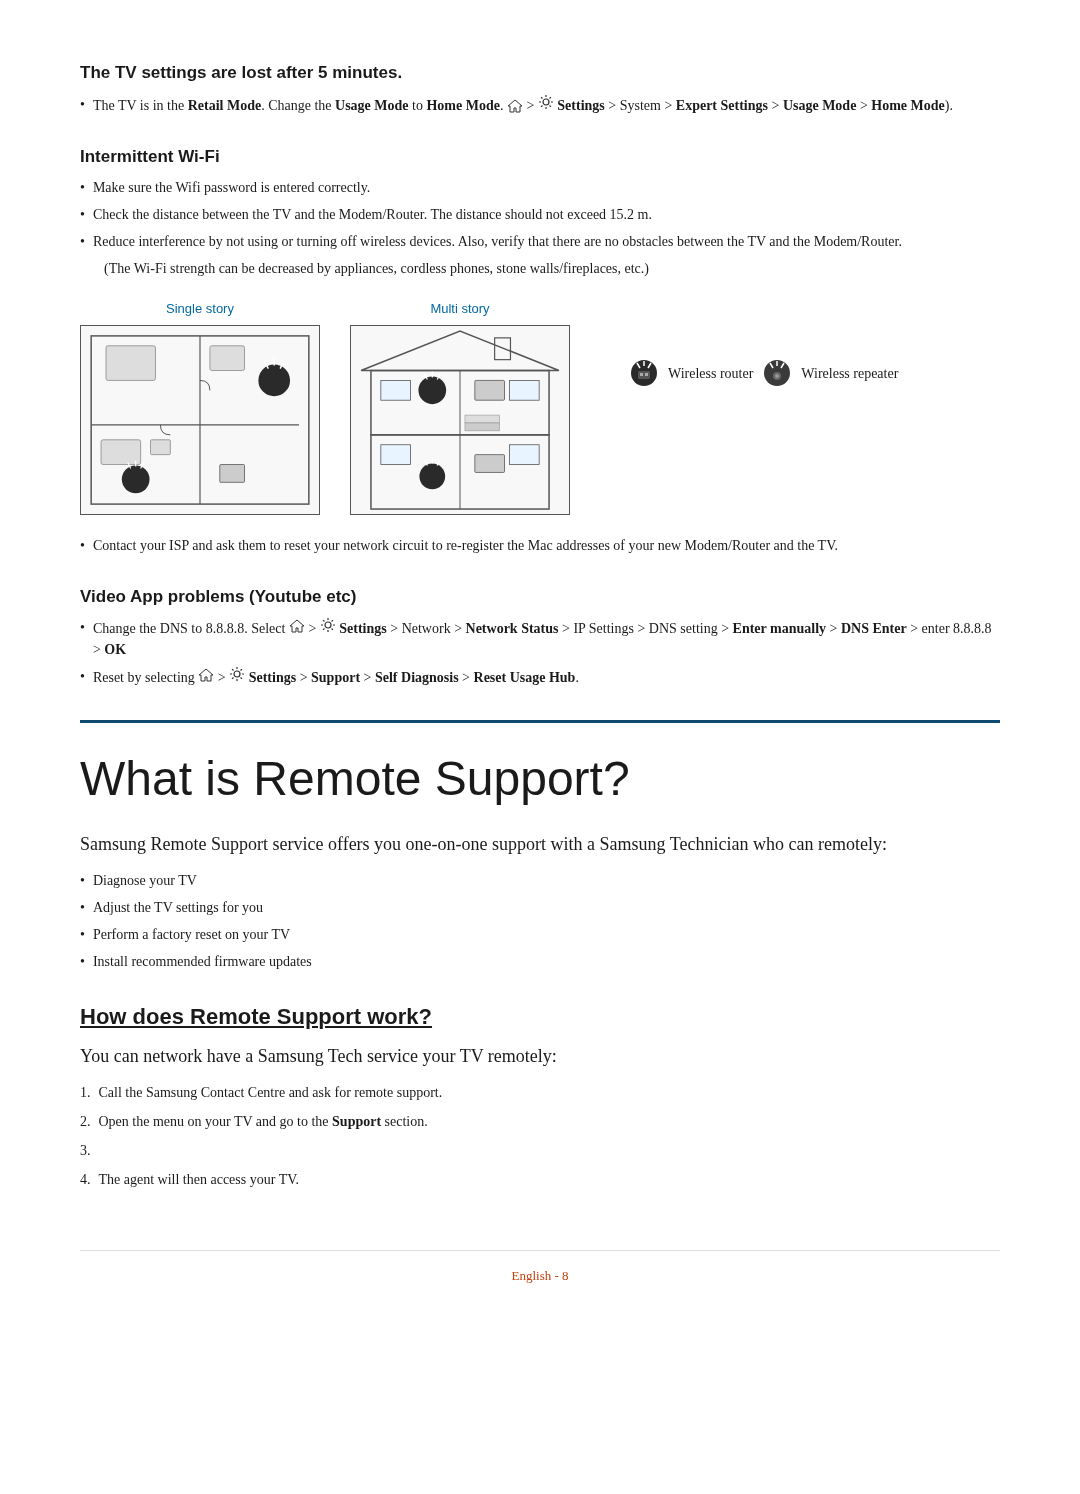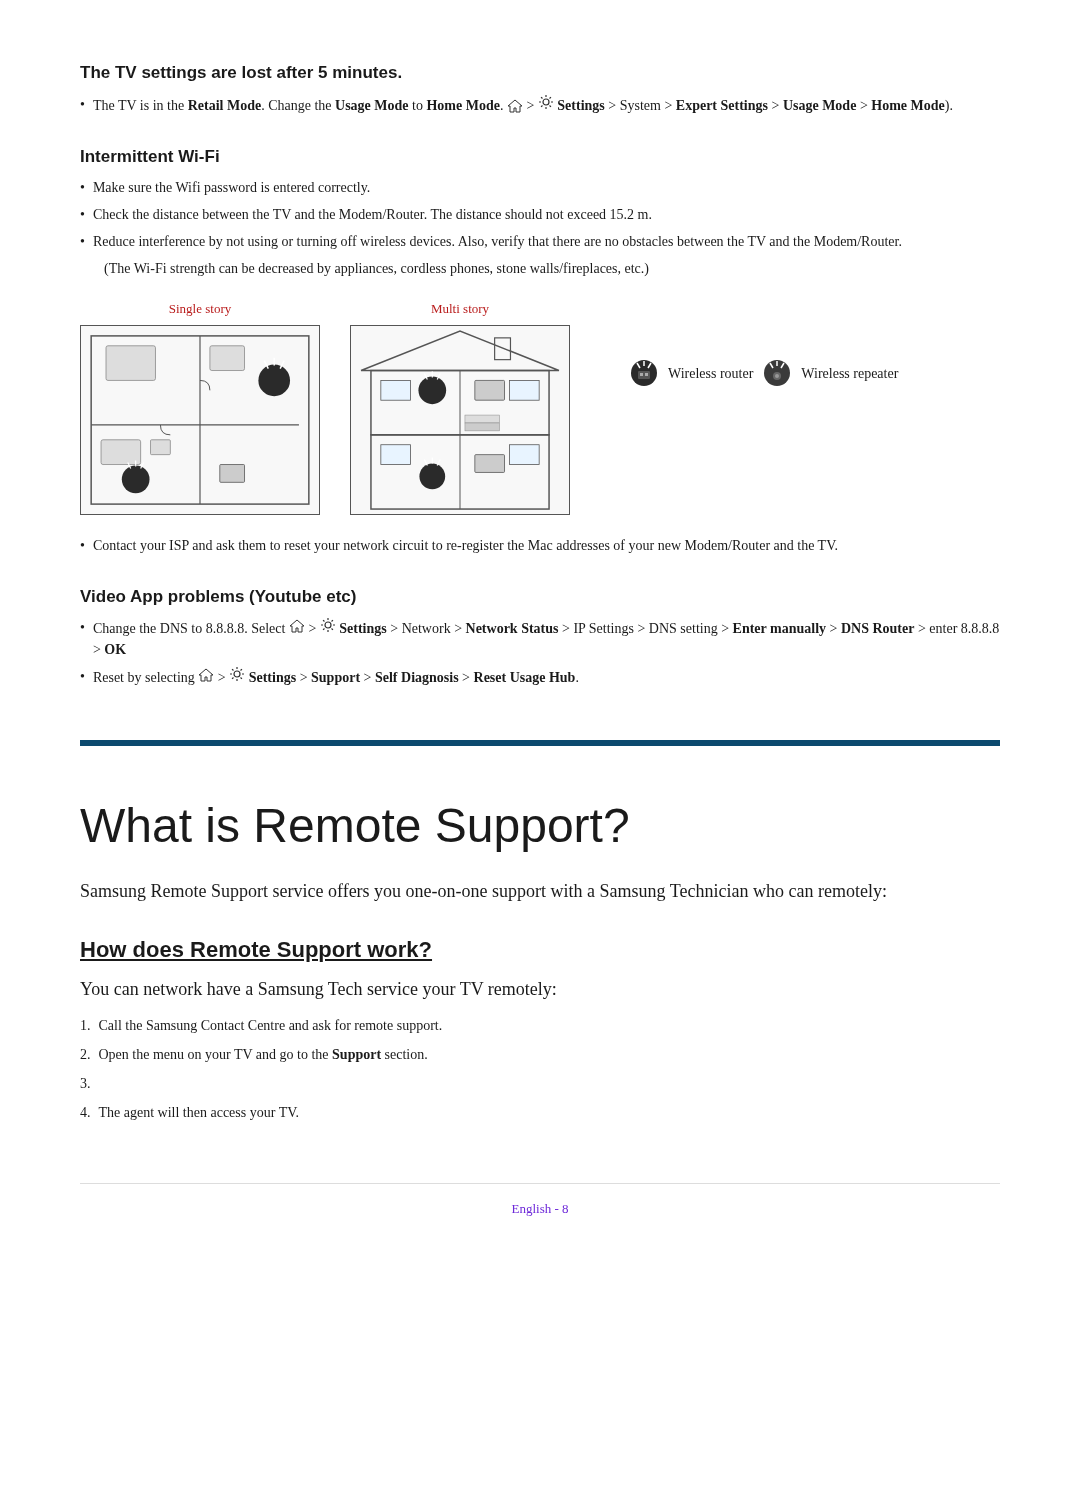--- a/index.html
+++ b/index.html
@@ -63,59 +63,59 @@
       gap: 30px;
       margin: 20px 0;
     }
     .diagram-side {
       display: flex;
       flex-direction: column;
       align-items: center;
     }
     .diagram-label {
       font-size: 13px;
-      font-family: Liberation Serif, serif;
+      font-family: Liberation Sans, sans-serif;
       margin-bottom: 6px;
-      color: #b91c1c;
+      color: #0369a1;
     }
     .legend-area {
       display: flex;
       flex-direction: row;
       gap: 10px;
       margin-left: 30px;
       margin-top: 60px;
     }
     .legend-item {
       display: flex;
       align-items: center;
       gap: 10px;
       font-size: 14px;
     }
 
     
     .remote-support-section {
-      border-top: 6px solid #0c4a6e;
-      padding-top: 44px;
-      margin-top: 52px;
+      border-top: 3px solid #0c4a6e;
+      padding-top: 20px;
+      margin-top: 32px;
     }
     .intro-text { font-size: 18px; margin-bottom: 12px; }
     .numbered-list { list-style: none; padding: 0; }
     .numbered-list li {
       display: flex;
       align-items: flex-start;
       gap: 8px;
       margin-bottom: 8px;
       font-size: 14px;
       line-height: 1.5;
     }
     .num { font-weight: normal; flex-shrink: 0; }
     .footer {
       text-align: center;
       font-size: 13px;
-      color: #6d28d9;
+      color: #c2410c;
       margin-top: 60px;
       border-top: 1px solid #ddd;
       padding-top: 15px;
     }
   </style>
 </head>
 <body>
 
 <div class="section">
   <h3>The TV settings are lost after 5 minutes.</h3>
@@ -263,40 +263,54 @@
     <li>
       <span>Change the DNS to 8.8.8.8. Select
       <svg width="16" height="14" viewBox="0 0 16 14" fill="none">
             <path d="M8 1L1 7h2v6h4v-4h2v4h4V7h2L8 1z" stroke="#333" stroke-width="1" fill="none"></path>
           </svg>
       &gt;
       <svg width="16" height="16" viewBox="0 0 16 16" fill="none">
             <circle cx="8" cy="8" r="3" stroke="#333" stroke-width="1.2"></circle>
             <path d="M8 1v2M8 13v2M1 8h2M13 8h2M3.05 3.05l1.41 1.41M11.54 11.54l1.41 1.41M3.05 12.95l1.41-1.41M11.54 4.46l1.41-1.41" stroke="#333" stroke-width="1.2"></path>
           </svg>
-      <span class="bold"> Settings</span> &gt; Network &gt; <span class="bold">Network Status</span> &gt; IP Settings &gt; DNS setting &gt; <span class="bold">Enter manually</span> &gt; <span class="bold">DNS Router</span> &gt; enter 8.8.8.8 &gt; <span class="bold">OK</span></span>
+      <span class="bold"> Settings</span> &gt; Network &gt; <span class="bold">Network Status</span> &gt; IP Settings &gt; DNS setting &gt; <span class="bold">Enter manually</span> &gt; <span class="bold">DNS Enter</span> &gt; enter 8.8.8.8 &gt; <span class="bold">OK</span></span>
     </li>
     <li>
       <span>Reset by selecting
       <svg width="16" height="14" viewBox="0 0 16 14" fill="none">
             <path d="M8 1L1 7h2v6h4v-4h2v4h4V7h2L8 1z" stroke="#333" stroke-width="1" fill="none"></path>
           </svg>
       &gt;
       <svg width="16" height="16" viewBox="0 0 16 16" fill="none">
             <circle cx="8" cy="8" r="3" stroke="#333" stroke-width="1.2"></circle>
             <path d="M8 1v2M8 13v2M1 8h2M13 8h2M3.05 3.05l1.41 1.41M11.54 11.54l1.41 1.41M3.05 12.95l1.41-1.41M11.54 4.46l1.41-1.41" stroke="#333" stroke-width="1.2"></path>
           </svg>
       <span class="bold"> Settings</span> &gt; <span class="bold">Support</span> &gt; <span class="bold">Self Diagnosis</span> &gt; <span class="bold">Reset Usage Hub</span>.</span>
     </li>
   </ul>
 </div>
 
 <div class="remote-support-section">
   <h1 class="big">What is Remote Support?</h1>
   <p class="intro-text">Samsung Remote Support service offers you one-on-one support with a Samsung Technician who can remotely:</p>
+  <ul class="bullet-list">
+    <li>
+        <span>Diagnose your TV</span>
+      </li>
+    <li>
+        <span>Adjust the TV settings for you</span>
+      </li>
+    <li>
+        <span>Perform a factory reset on your TV</span>
+      </li>
+    <li>
+        <span>Install recommended firmware updates</span>
+      </li>
+  </ul>
 
   <h2 style="margin-top:28px;">How does Remote Support work?</h2>
   <p class="intro-text">You can network have a Samsung Tech service your TV remotely:</p>
   <ol class="numbered-list">
     <li>
       <span class="num">1.</span>
       <span>Call the Samsung Contact Centre and ask for remote support.</span>
     </li>
     <li>
       <span class="num">2.</span>

